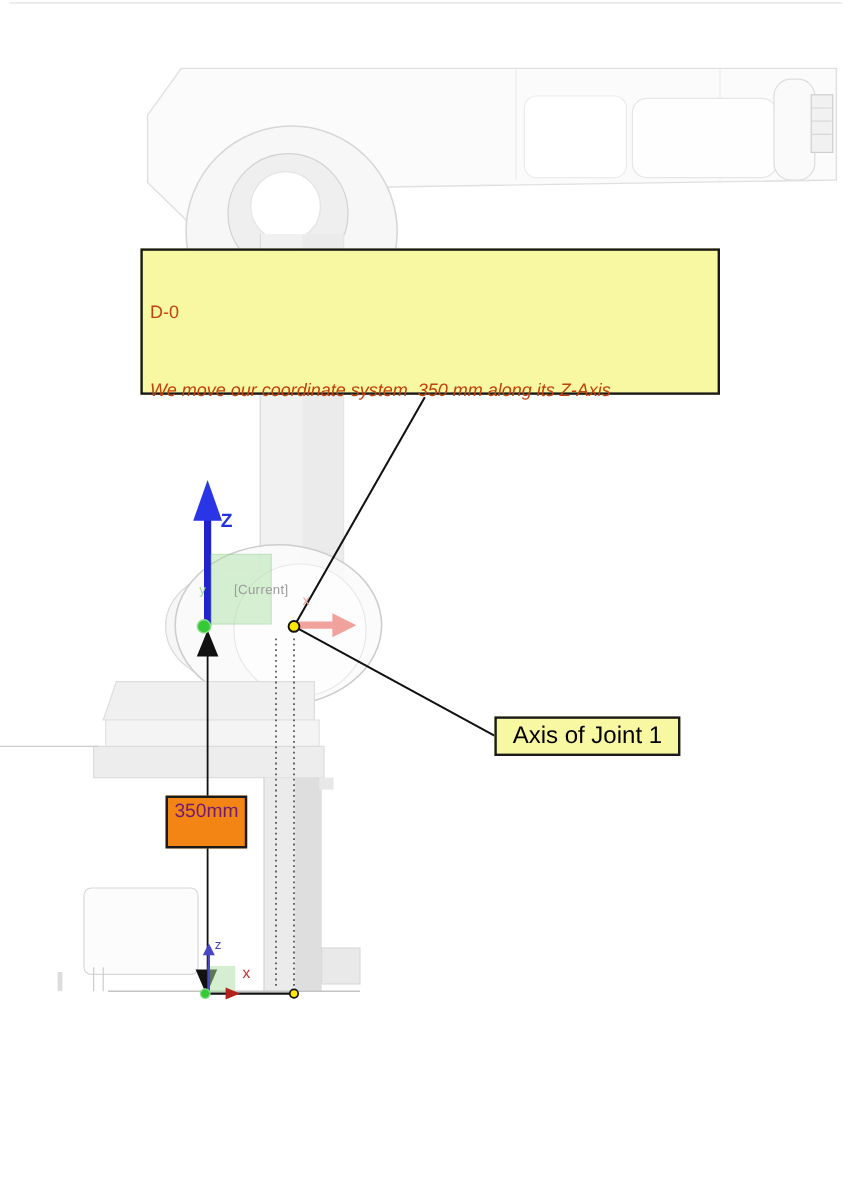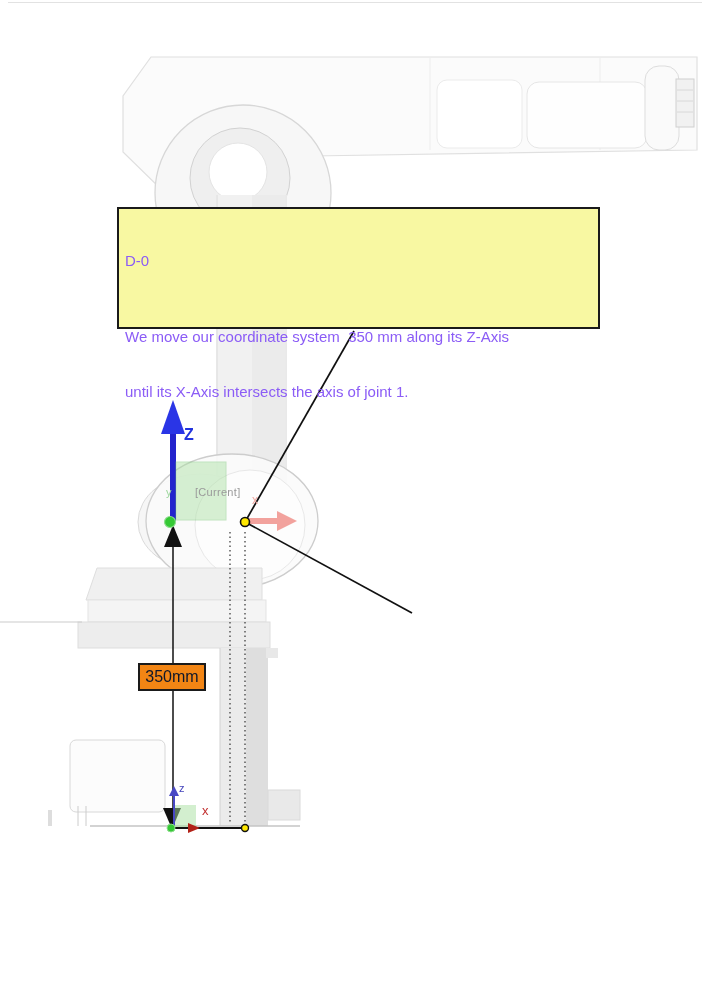--- a/index.html
+++ b/index.html
@@ -6,34 +6,34 @@
   #stage{
     position:relative;width:707px;height:1000px;background:#ffffff;overflow:hidden;
     font-family:"Liberation Sans","DejaVu Sans",sans-serif;
   }
   #robot-svg{position:absolute;left:0;top:0;}
   .abs{position:absolute;}
   
   .callout{
     left:117px;top:207px;width:483px;height:122px;box-sizing:border-box;
     border:2px solid #1a1a1a;
-    font-size:15px;line-height:18.5px;color:#8b5cf6;
+    font-size:15px;line-height:18.5px;color:#c2410c;
     padding:6px 5px 0 6px;white-space:pre-wrap;
   }
-  .callout .gap{margin-top:20px;}
+  .callout .gap{margin-top:9px;font-style:italic;}
   
   .joint-label{
     left:412px;top:597px;width:155px;height:33px;box-sizing:border-box;
     border:2px solid #1a1a1a;
     font-size:20px;line-height:29px;text-align:center;color:#000;
   }
   .dim-label{
-    left:138px;top:663px;width:68px;height:28px;box-sizing:border-box;
+    left:138px;top:663px;width:68px;height:44px;box-sizing:border-box;
     border:2px solid #1a1a1a;
-    font-size:16px;line-height:24px;text-align:center;color:#0f172a;
+    font-size:16px;line-height:24px;text-align:center;color:#701a75;
   }
   
   .lbl-current{left:195px;top:486px;font-size:11px;color:#9a9a9a;letter-spacing:.3px;}
   .lbl-Z{left:184px;top:426px;font-size:16px;font-weight:bold;color:#2233dd;}
   .lbl-x-faint{left:252px;top:493px;font-size:12px;color:#efa7a0;}
   .lbl-y-faint{left:166px;top:486px;font-size:11px;color:#9cd69c;}
   .lbl-z-low{left:179px;top:782px;font-size:11px;color:#4444bb;}
   .lbl-x-low{left:202px;top:803px;font-size:13px;color:#c23030;}
   .topline{left:8px;top:2px;width:694px;height:1px;background:#e2e2e2;}
 </style>
@@ -127,23 +127,23 @@
 
     <g>
       <circle cx="170" cy="522" r="5.5" stroke="#8edd8e" stroke-width="1.2" fill="#35c935"></circle>
       <circle cx="245" cy="522" r="4.5" stroke="#111" stroke-width="1.6" fill="#ffe800"></circle>
     </g>
   </svg>
 
   <div class="abs callout" style="background-color: rgb(248, 248, 162);">
     <div>D-0</div>
     <div class="gap">We move our coordinate system  350 mm along its Z-Axis</div>
-    <div>until its X-Axis intersects the axis of joint 1.</div>
   </div>
 
+  <div class="abs joint-label" style="background-color: rgb(248, 248, 162);">Axis of Joint 1</div>
 
   <div class="abs dim-label" style="background-color: rgb(242, 133, 20);">350mm</div>
 
   <div class="abs lbl-current">[Current]</div>
   <div class="abs lbl-Z">Z</div>
   <div class="abs lbl-x-faint">x</div>
   <div class="abs lbl-y-faint">y</div>
   <div class="abs lbl-z-low">z</div>
   <div class="abs lbl-x-low">x</div>
 

